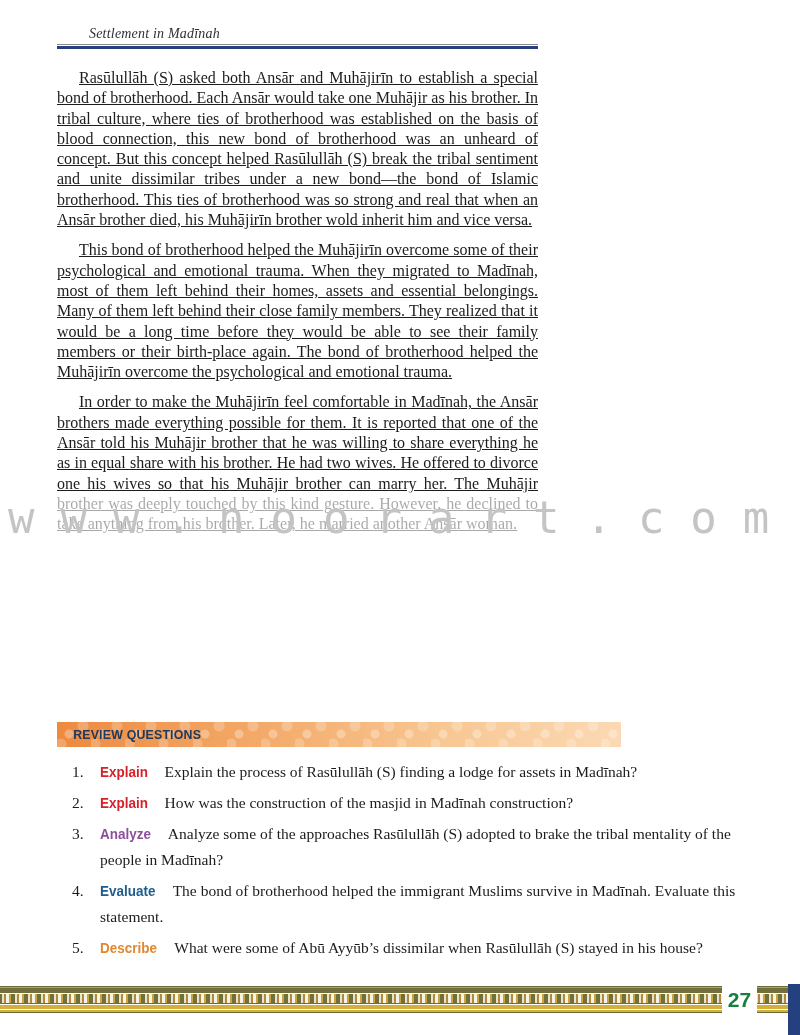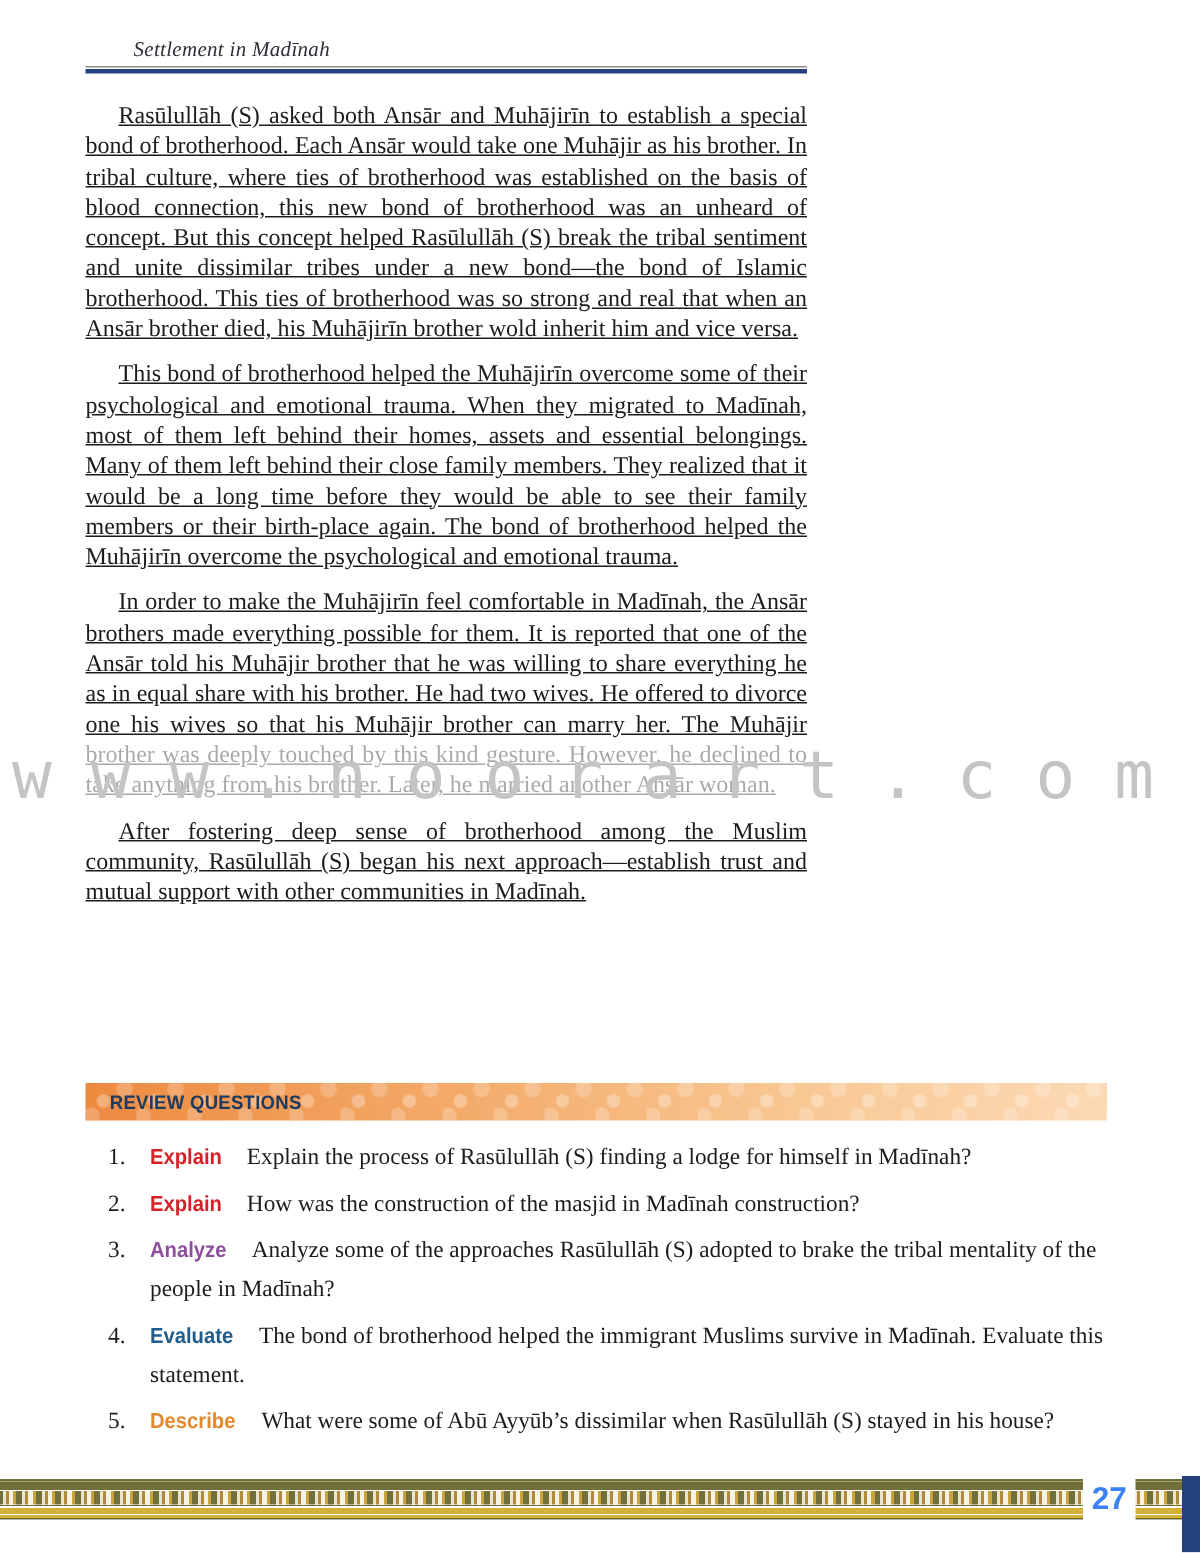--- a/index.html
+++ b/index.html
@@ -31,21 +31,21 @@
     display:flex; align-items:flex-start; overflow:hidden;
   }
   .watermark-text {
     font-family:"DejaVu Sans Mono", monospace;
     font-size:44px; color:#c4c4c4; letter-spacing:26px;
     white-space:nowrap; margin-left:8px;
   }
 
   
   .review-bar {
-    position:absolute; left:57px; top:722px; width:681px; height:25px;
+    position:absolute; left:57px; top:722px; width:564px; height:25px;
     background:linear-gradient(90deg,#ed8a40 0%,#f3a968 35%,#f8c894 70%,#fbd9b4 100%);
     overflow:hidden;
   }
   .review-bar .pattern {
     position:absolute; inset:0;
     background:
       radial-gradient(circle at 12px 12px, rgba(255,255,255,0.30) 4px, rgba(255,255,255,0) 5px),
       radial-gradient(circle at 26px 4px, rgba(255,255,255,0.22) 5px, rgba(255,255,255,0) 6px),
       radial-gradient(circle at 4px 22px, rgba(255,255,255,0.22) 5px, rgba(255,255,255,0) 6px);
     background-size:34px 25px;
@@ -93,54 +93,53 @@
     background:repeating-linear-gradient(90deg,
       #716f3a 0 2px, #e9e4cd 2px 4px, #b0893c 4px 6px,
       #f6f3e5 6px 9px, #caa53f 9px 11px, #716f3a 11px 13px);
   }
   .border-gap {
     position:absolute; left:722px; top:-3px; width:35px; height:33px; background:#ffffff;
     display:flex; align-items:center; justify-content:center;
   }
   .page-number {
     font-family:"Liberation Sans", sans-serif; font-weight:bold;
-    font-size:21px; color:#3b82f6;
+    font-size:21px; color:#15803d;
   }
   .corner-tab { position:absolute; right:0; top:984px; width:12px; height:51px; background:#24407e; }
 </style>
 </head>
 <body>
 
 <div class="page">
 
   <div class="running-header">Settlement in Madīnah</div>
   <div class="header-rule">
     <div class="thin"></div>
     <div class="thick"></div>
   </div>
 
   <div class="body-col">
     <p>Rasūlullāh (S) asked both Ansār and Muhājirīn to establish a special bond of brotherhood. Each Ansār would take one Muhājir as his brother. In tribal culture, where ties of brotherhood was established on the basis of blood connection, this new bond of brotherhood was an unheard of concept. But this concept helped Rasūlullāh (S) break the tribal sentiment and unite dissimilar tribes under a new bond—the bond of Islamic brotherhood. This ties of brotherhood was so strong and real that when an Ansār brother died, his Muhājirīn brother wold inherit him and vice versa.</p>
     <p>This bond of brotherhood helped the Muhājirīn overcome some of their psychological and emotional trauma. When they migrated to Madīnah, most of them left behind their homes, assets and essential belongings. Many of them left behind their close family members. They realized that it would be a long time before they would be able to see their family members or their birth-place again. The bond of brotherhood helped the Muhājirīn overcome the psychological and emotional trauma.</p>
     <p>In order to make the Muhājirīn feel comfortable in Madīnah, the Ansār brothers made everything possible for them. It is reported that one of the Ansār told his Muhājir brother that he was willing to share everything he as in equal share with his brother. He had two wives. He offered to divorce one his wives so that his Muhājir brother can marry her. The Muhājir brother was deeply touched by this kind gesture. However, he declined to take anything from his brother. Later, he married another Ansār woman.</p>
-    <p>After fostering deep sense of brotherhood among the Muslim community, Rasūlullāh (S) began his next approach—establish trust and mutual support with other communities in Madīnah.</p>
   </div>
 
   <div class="watermark-band">
     <span class="watermark-text">www.noorart.com</span>
   </div>
 
   <div class="review-bar">
     <div class="pattern"></div>
     <span class="review-title">REVIEW QUESTIONS</span>
   </div>
 
   <ol class="questions">
     <li>
-      <span class="q-num">1.</span><span class="q-kw" style="color: rgb(214, 33, 40);">Explain</span><span>Explain the process of Rasūlullāh (S) finding a lodge for himself in Madīnah?</span>
+      <span class="q-num">1.</span><span class="q-kw" style="color: rgb(214, 33, 40);">Explain</span><span>Explain the process of Rasūlullāh (S) finding a lodge for assets in Madīnah?</span>
     </li>
     <li>
       <span class="q-num">2.</span><span class="q-kw" style="color: rgb(214, 33, 40);">Explain</span><span>How was the construction of the masjid in Madīnah construction?</span>
     </li>
     <li>
       <span class="q-num">3.</span><span class="q-kw" style="color: rgb(141, 78, 156);">Analyze</span><span>Analyze some of the approaches Rasūlullāh (S) adopted to brake the tribal mentality of the people in Madīnah?</span>
     </li>
     <li>
       <span class="q-num">4.</span><span class="q-kw" style="color: rgb(32, 93, 141);">Evaluate</span><span>The bond of brotherhood helped the immigrant Muslims survive in Madīnah. Evaluate this statement.</span>
     </li>

